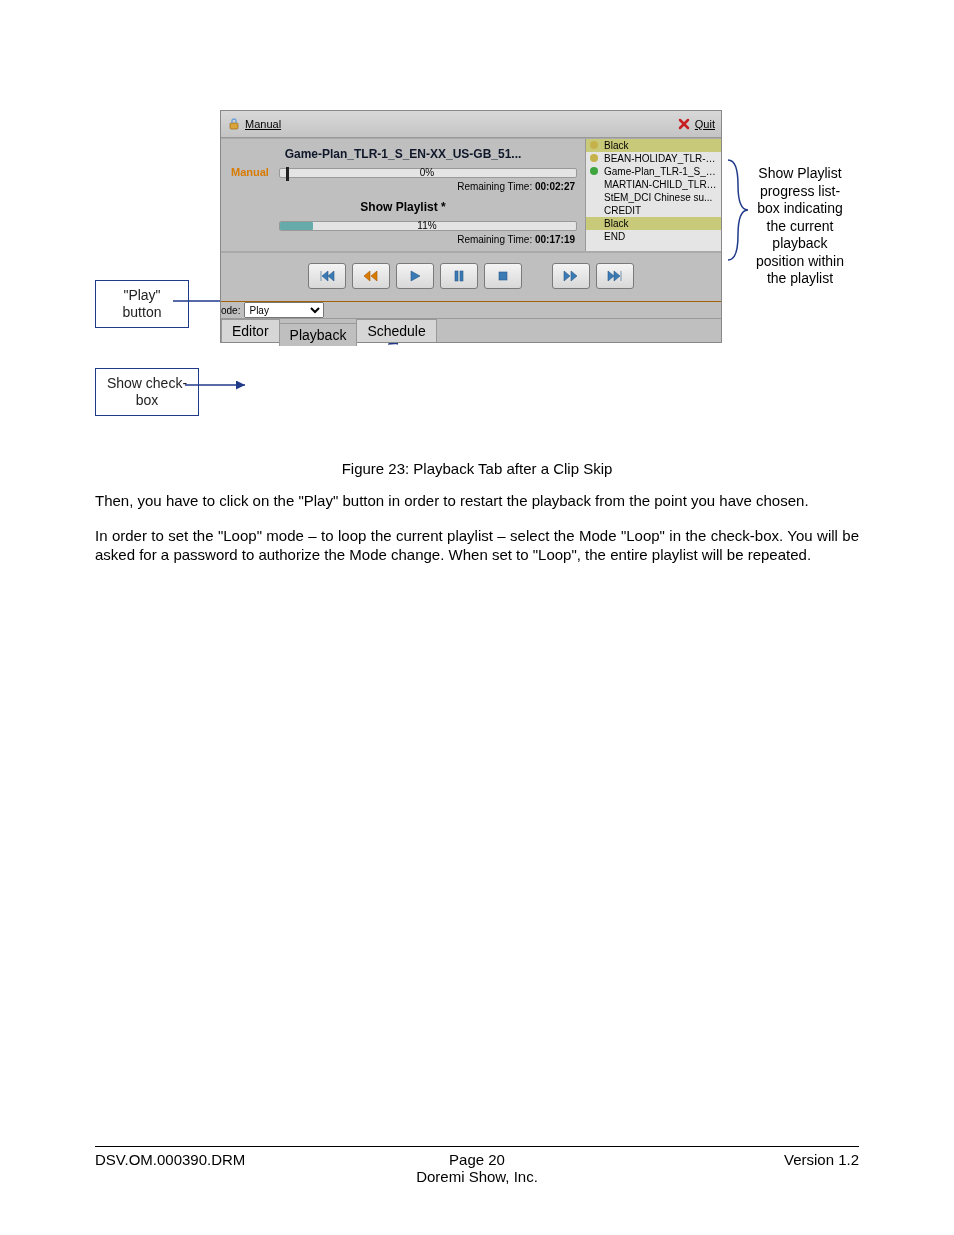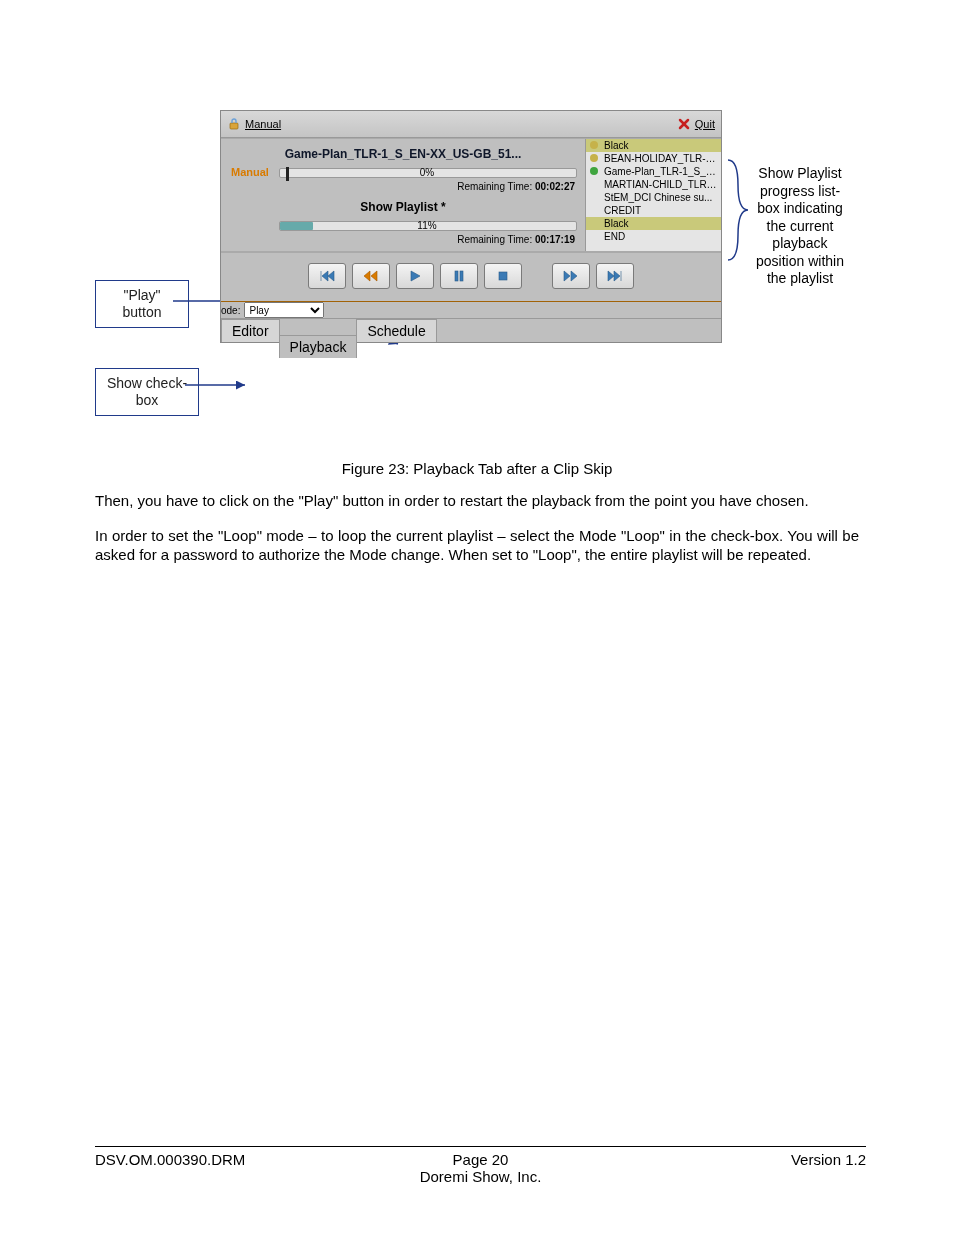--- a/index.html
+++ b/index.html
@@ -92,21 +92,21 @@
   }
   .tbtn.spacer { width:18px; border:none; background:none; }
   .tbtn svg { display:block; }
 
   .mode-row { display:flex; align-items:center; border-top:1px solid #a16207;}
   .mode-lbl { font-size:10px; margin-right:4px;}
   .mode-sel { font-size:10px; height:16px; width:80px;}
 
   .tabs { display:flex; background:#bfbfbf; border-top:1px solid #999;}
   .tab { padding:3px 10px; font-size:14px; border:1px solid #999; border-bottom:none; background:#d6d6d6; margin-right:-1px;}
-  .tab.active { background:#bfbfbf; position:relative; top:16px;}
+  .tab.active { background:#bfbfbf; position:relative; top:4px;}
 
   
   .callout-left {
     position:absolute;
     font-family: Arial, sans-serif;
     font-size:14px;
     text-align:center;
     border:1px solid #203a8a;
     color:#222;
     padding:6px 8px;
@@ -127,21 +127,21 @@
 
   .arrow-svg { position:absolute; pointer-events:none; }
 
   
   .caption { text-align:center; font-weight:normal; font-size:15px; margin-top:10px; }
   .body-text { font-size:15px; text-align:justify; margin-top:14px; line-height:1.3;}
 
   
   .footer {
     position:absolute;
-    left:95px; right:88px;
+    left:95px; right:95px;
     bottom:50px;
     border-top:1px solid #000;
     padding-top:4px;
     display:flex;
     font-size:15px;
   }
   .footer-left { flex:1; text-align:left;}
   .footer-center { flex:1; text-align:center;}
   .footer-right { flex:1; text-align:right;}
 </style>

